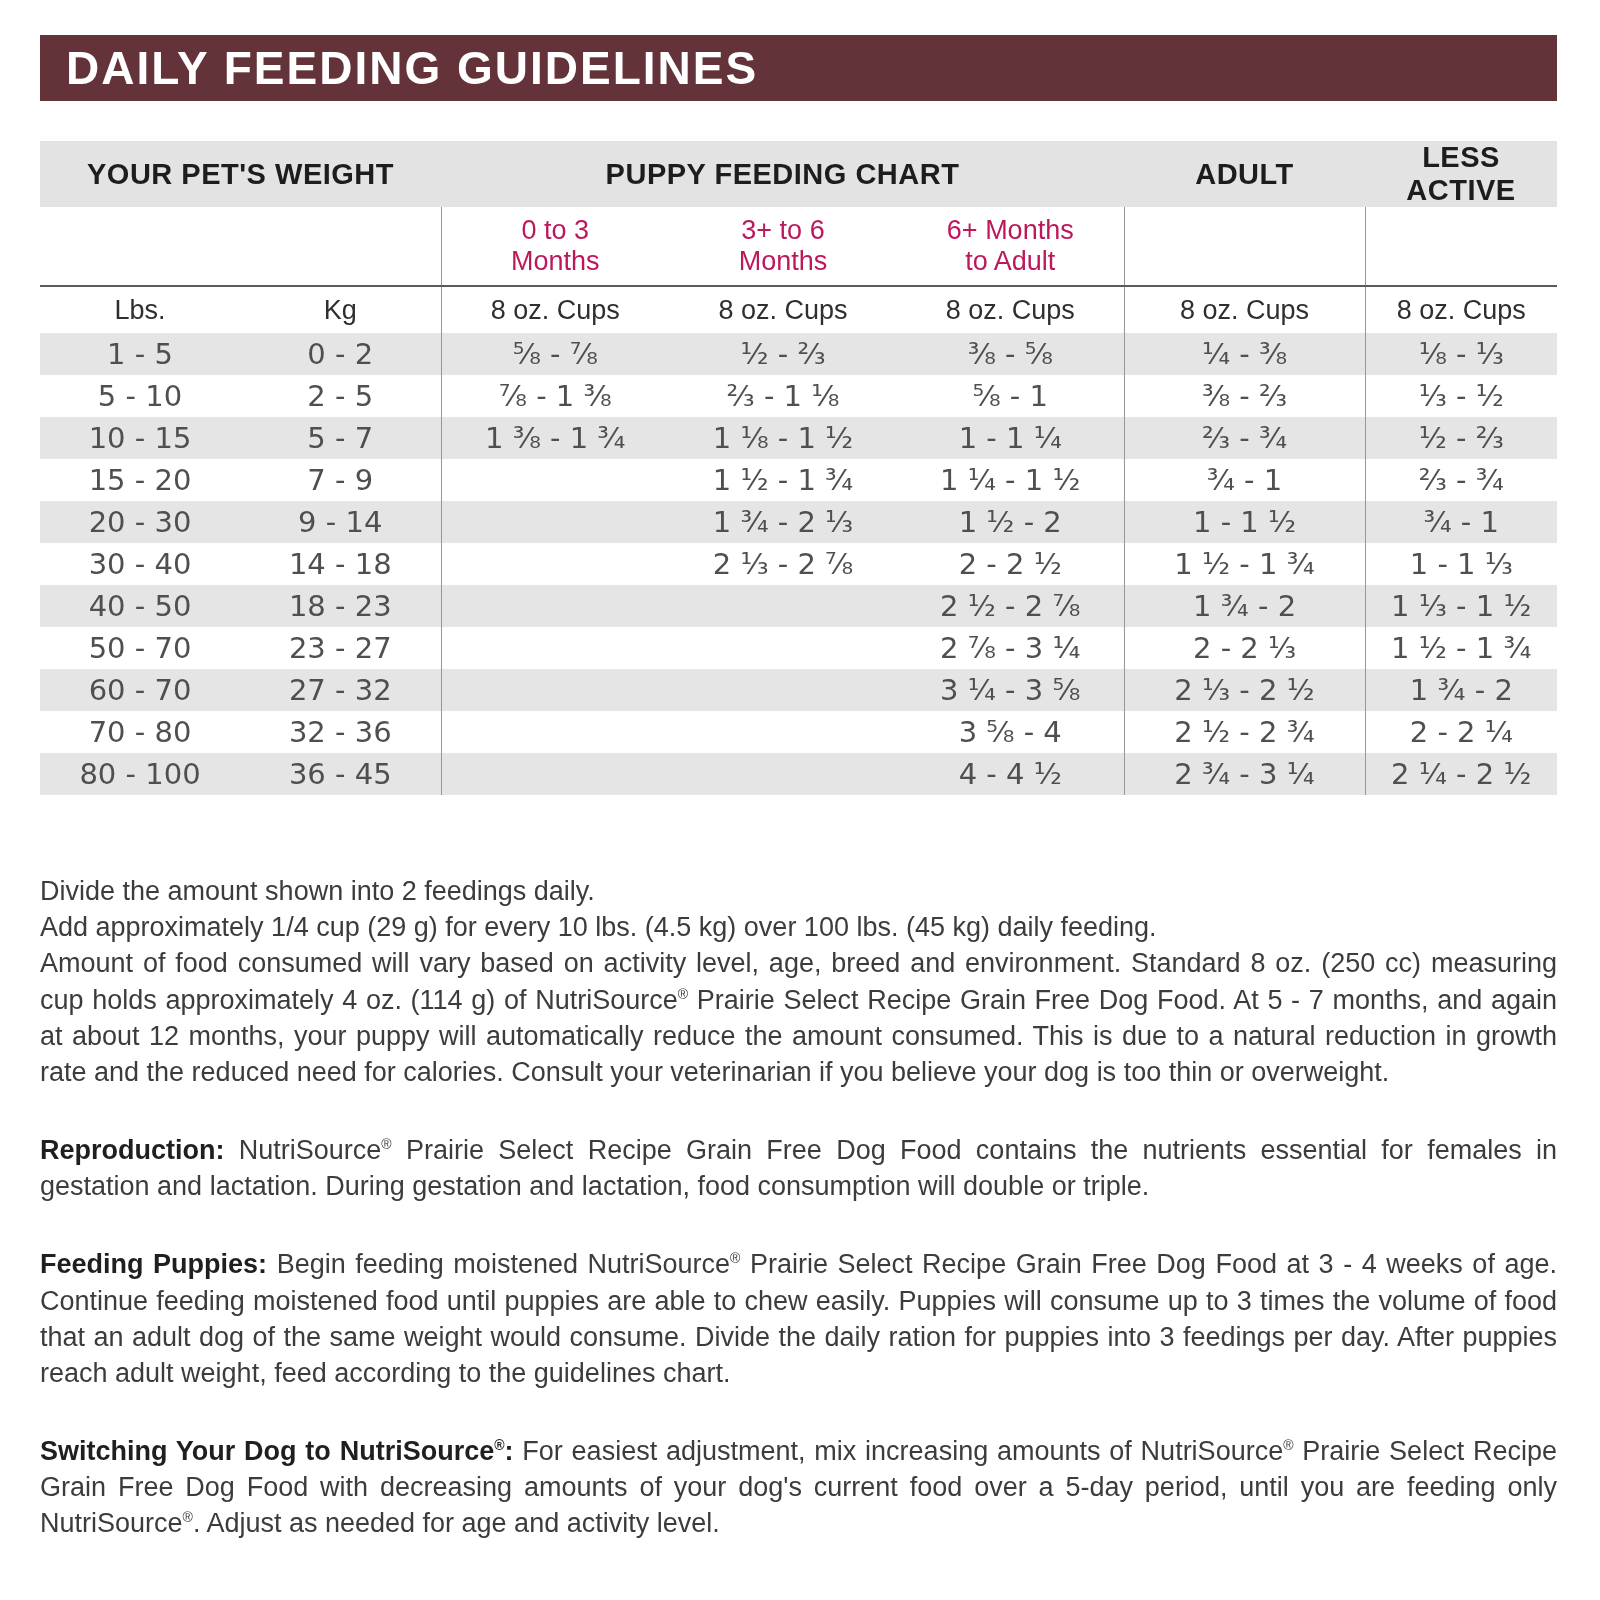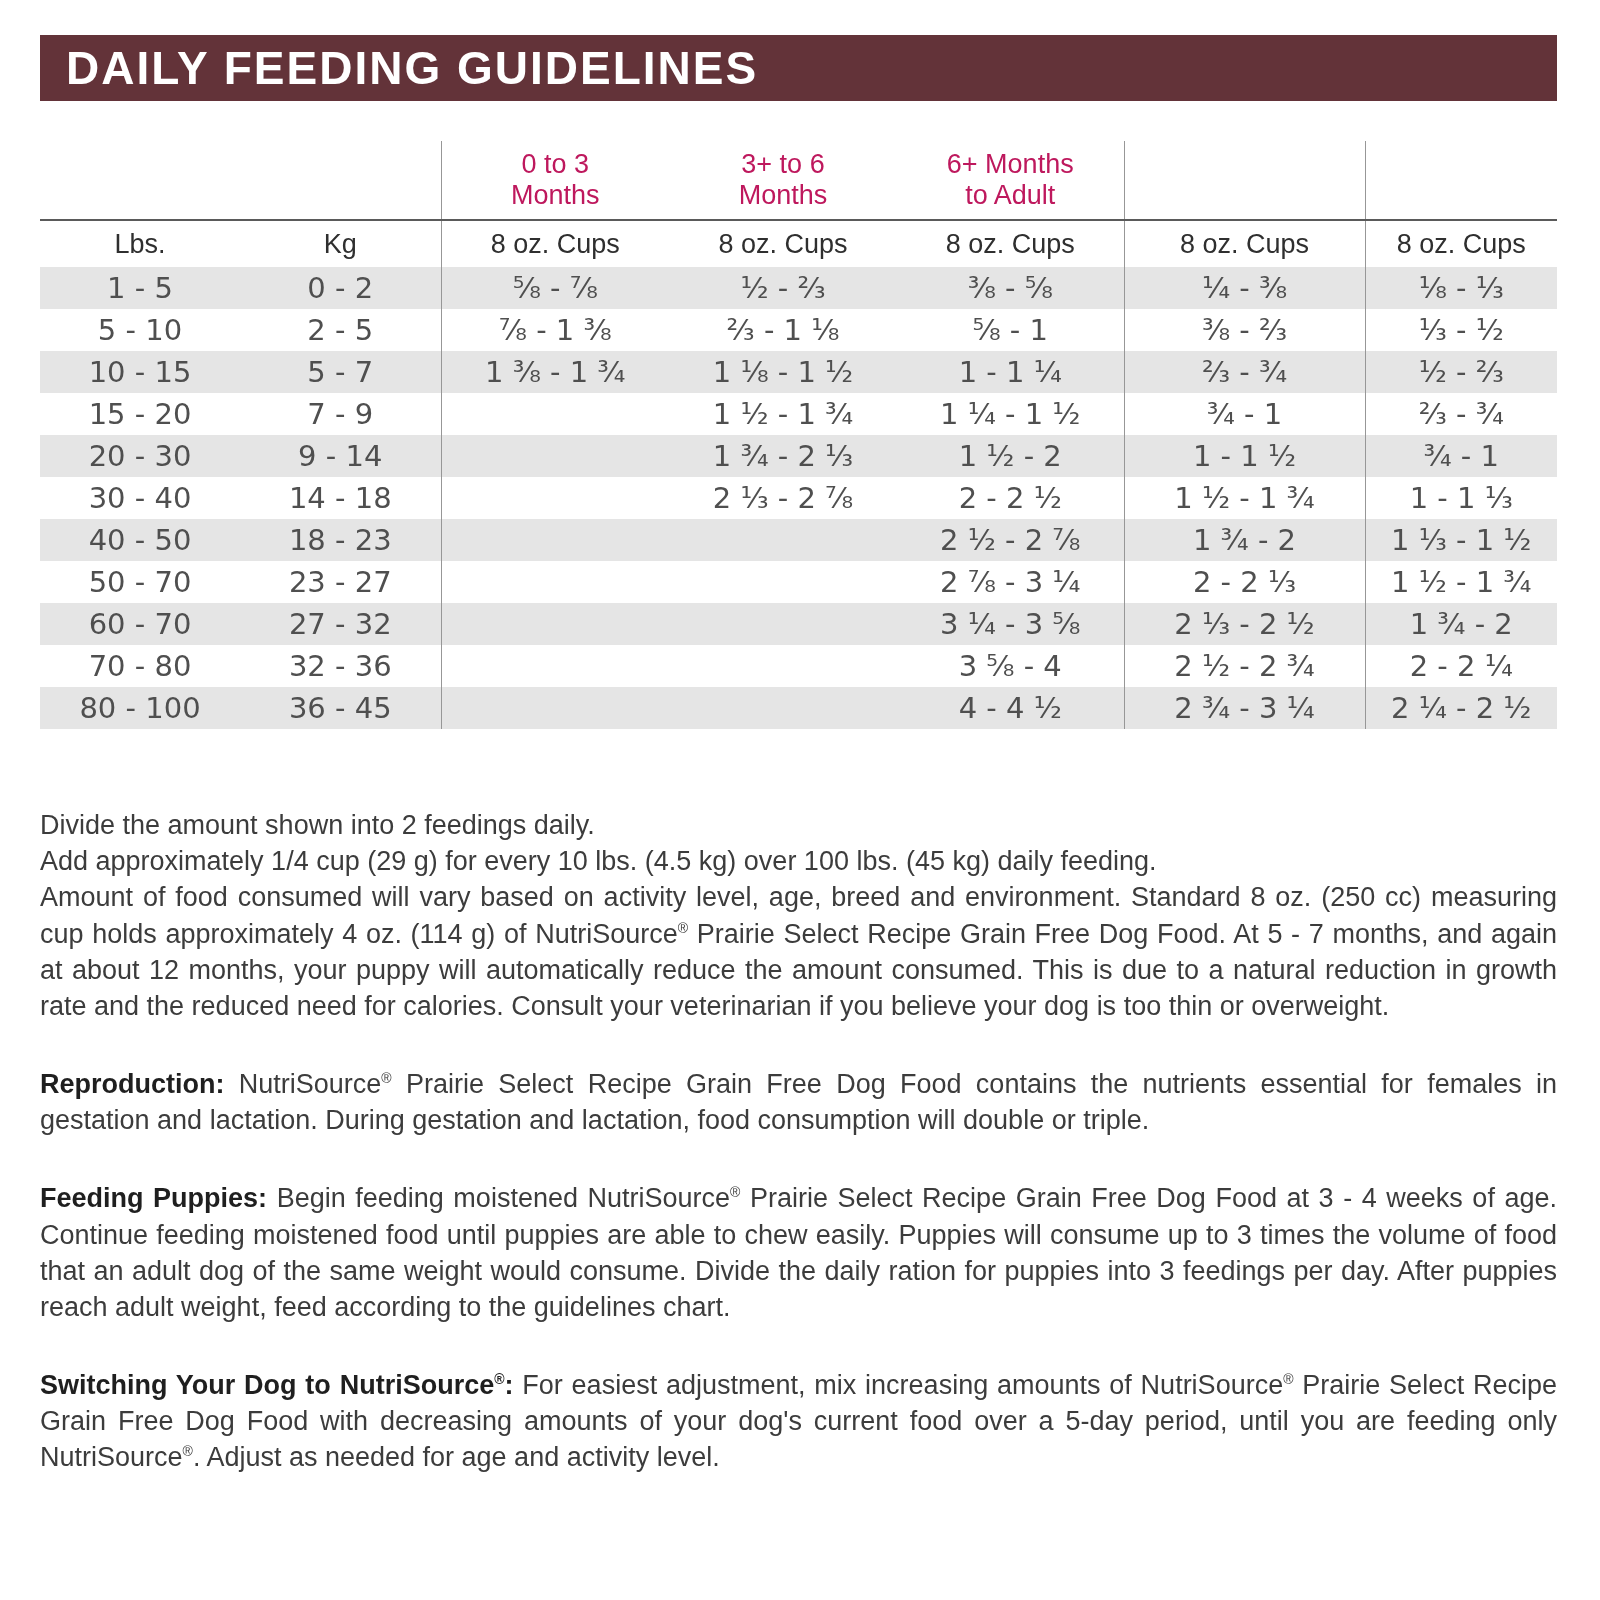--- a/index.html
+++ b/index.html
@@ -115,20 +115,26 @@
     <colgroup>
       <col style="width:200px">
         <col style="width:201px">
       <col style="width:228px">
         <col style="width:228px">
         <col style="width:227px">
       <col style="width:241px">
         <col style="width:192px">
     </colgroup>
     <thead>
+      <tr class="group-row">
+        <th colspan="2">YOUR PET'S WEIGHT</th>
+        <th colspan="3">PUPPY FEEDING CHART</th>
+        <th>ADULT</th>
+        <th>LESS ACTIVE</th>
+      </tr>
       <tr class="months-row">
         <td colspan="2" class="bR"></td>
         <td>0 to 3
 Months</td>
         <td>3+ to 6
 Months</td>
         <td class="bR">6+ Months
 to Adult</td>
         <td class="bR"></td>
         <td></td>

